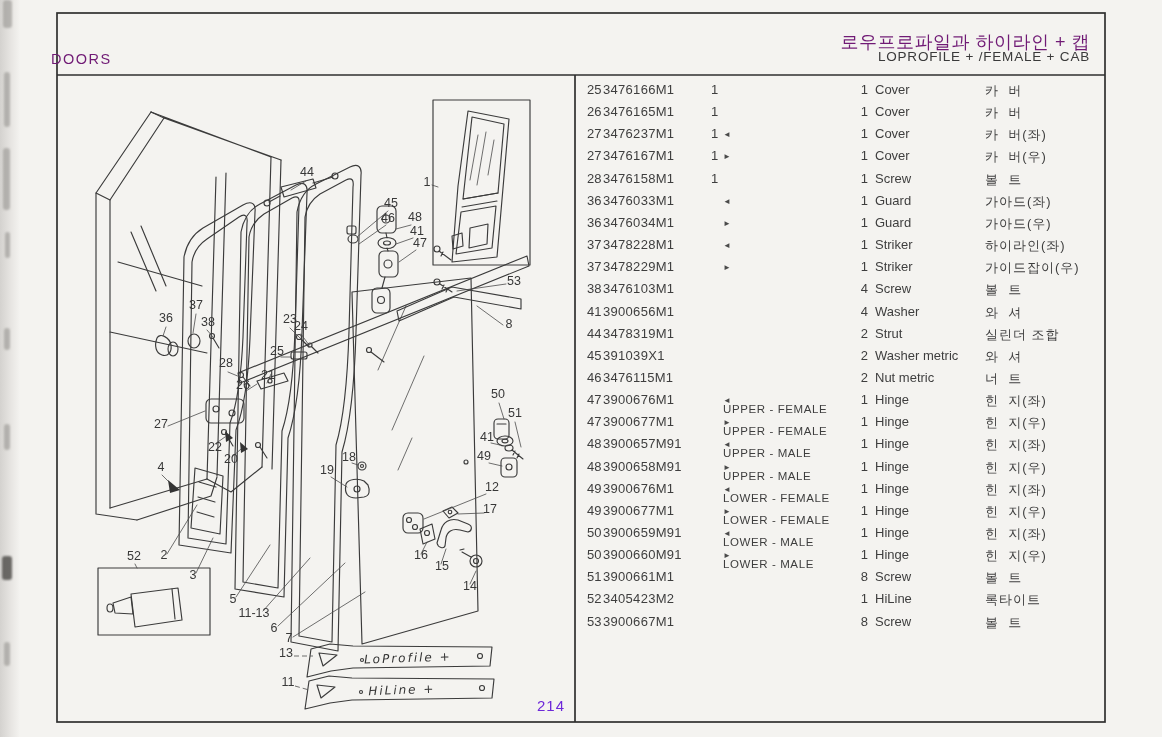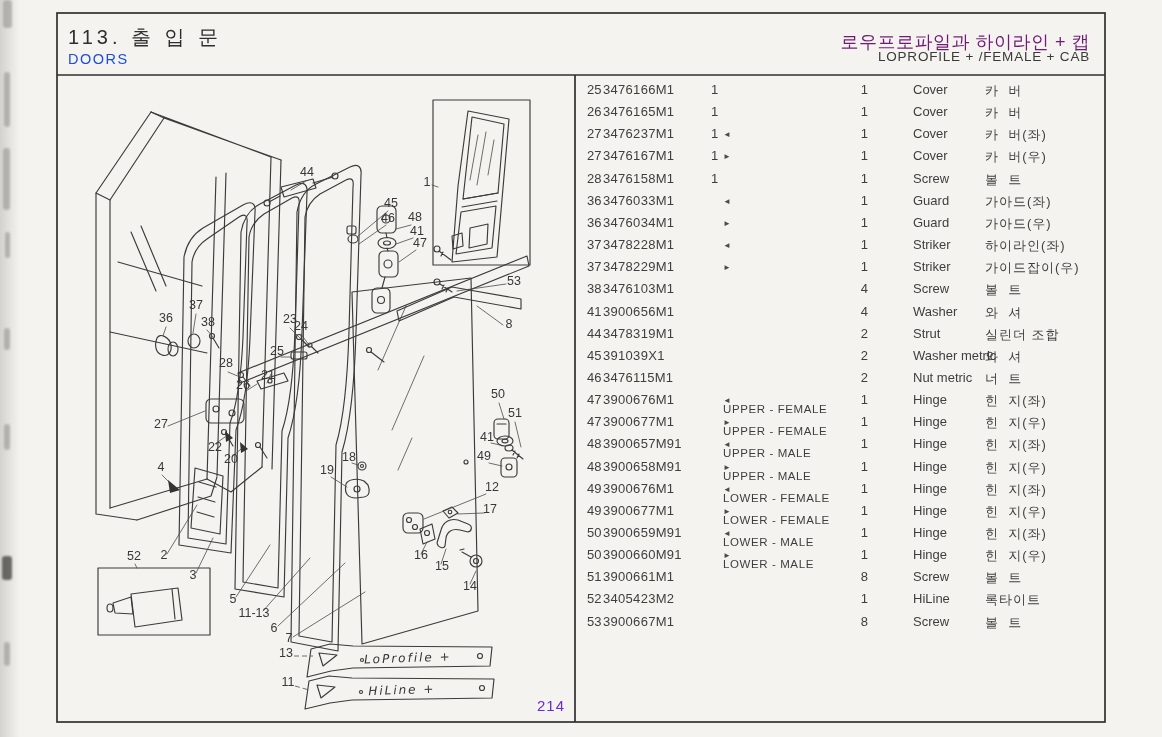--- a/index.html
+++ b/index.html
@@ -4,34 +4,34 @@
 <style>
   html,body{margin:0;padding:0;background:#efeeeb;}
   #page{position:relative;width:1162px;height:737px;background:#f4f3f0;overflow:hidden;
         font-family:"Liberation Sans","DejaVu Sans",sans-serif;color:#3e3e3e;}
   
   #scan-edge{position:absolute;left:0;top:0;width:20px;height:737px;
              background:linear-gradient(90deg,#d4d2cf,#e7e5e2 55%,#f4f3f0);}
   .smudge{position:absolute;background:#8f8d89;opacity:.55;border-radius:3px;filter:blur(1px);}
   
   .title-ko{position:absolute;left:68px;top:24px;font-size:20px;letter-spacing:4px;color:#2e2e2e;font-weight:500;white-space:pre;}
-  .title-en{position:absolute;left:68px;top:51px;font-size:14.5px;letter-spacing:1.5px;color:#1d4ed8;}
+  .title-en{position:absolute;left:51px;top:51px;font-size:14.5px;letter-spacing:1.5px;color:#701a75;}
   .model-ko{position:absolute;right:72px;top:30px;font-size:18px;letter-spacing:.5px;color:#701a75;}
   .model-en{position:absolute;right:72px;top:49px;font-size:13.5px;letter-spacing:.8px;color:#3a3a3a;}
   .page-num{position:absolute;left:537px;top:697px;font-size:15px;color:#6d28d9;letter-spacing:1px;}
   
   #parts-table{position:absolute;left:575px;top:75px;width:530px;height:647px;}
   .trow{position:absolute;left:0;height:22px;width:530px;font-size:13px;color:#3e3e3e;}
   .c{position:absolute;top:3px;white-space:pre;}
   .ref{left:12px;width:28px;}
   .part{left:28px;width:88px;text-align:left;letter-spacing:.3px;}
   .q1{left:136px;width:12px;}
   .marker{left:148px;width:16px;font-size:8px;top:7px;color:#4a4a4a;}
   .qty{left:279px;width:14px;text-align:right;}
-  .desc{left:300px;margin-left:38px;}
+  .desc{left:300px;}
   .kr{left:410px;letter-spacing:1px;}
   .note{left:148px;top:14px;font-size:11.5px;letter-spacing:.6px;text-align:right;}
   
   #diag{position:absolute;left:0;top:0;}
   .ln{stroke:#3b3b3b;fill:none;stroke-width:1.15;stroke-linecap:round;stroke-linejoin:round;}
   .thin{stroke:#4b4b4b;fill:none;stroke-width:.8;stroke-linecap:round;}
   .dash{stroke:#4b4b4b;fill:none;stroke-width:.8;stroke-dasharray:5 3;}
   .fillblk{fill:#333;stroke:none;}
   .callout{font-size:12.5px;fill:#383838;text-anchor:middle;font-family:"Liberation Sans","DejaVu Sans",sans-serif;}
   .striplabel{font-size:12px;font-style:italic;fill:#333;text-anchor:middle;letter-spacing:2px;
@@ -295,21 +295,20 @@
         <text x="134" y="560" class="callout">52</text>
         <text x="233" y="603" class="callout">5</text>
         <text x="254" y="617" class="callout">11-13</text>
         <text x="274" y="632" class="callout">6</text>
         <text x="289" y="642" class="callout">7</text>
         <text x="286" y="657" class="callout">13</text>
         <text x="288" y="686" class="callout">11</text>
       </g>
   </svg>
 
-  <div class="title-ko">113. 출 입 문</div>
   <div class="title-en">DOORS</div>
   <div class="model-ko">로우프로파일과 하이라인 + 캡</div>
   <div class="model-en">LOPROFILE + /FEMALE + CAB</div>
 
   <div id="parts-table">
       <div class="trow" style="top: 4px;">
         <span class="c ref">25</span>
         <span class="c part">3476166M1</span>
         <span class="c q1">1</span>
         <span class="c qty">1</span>

